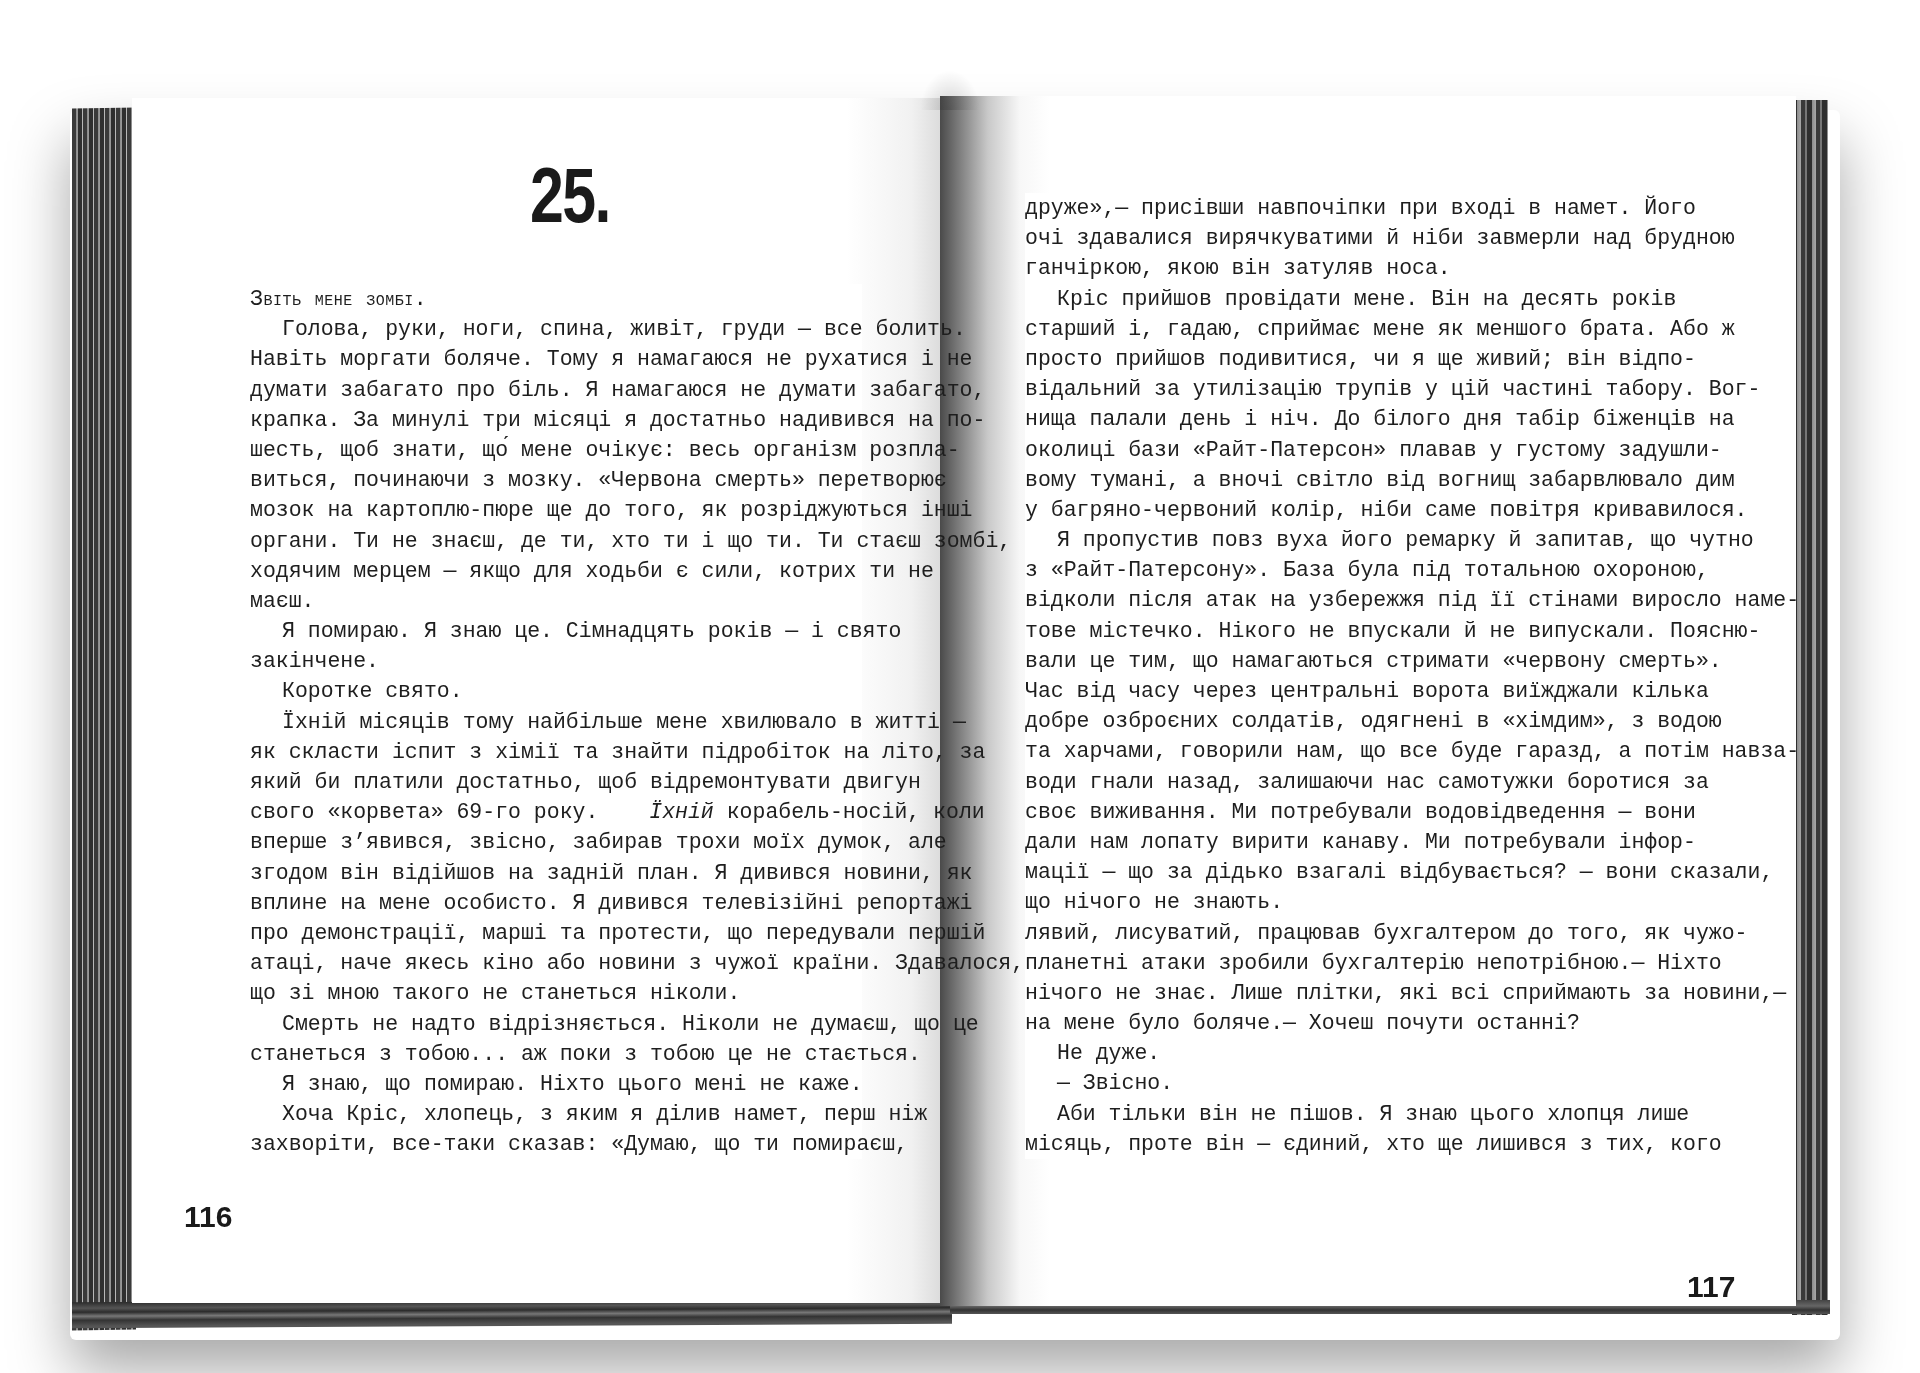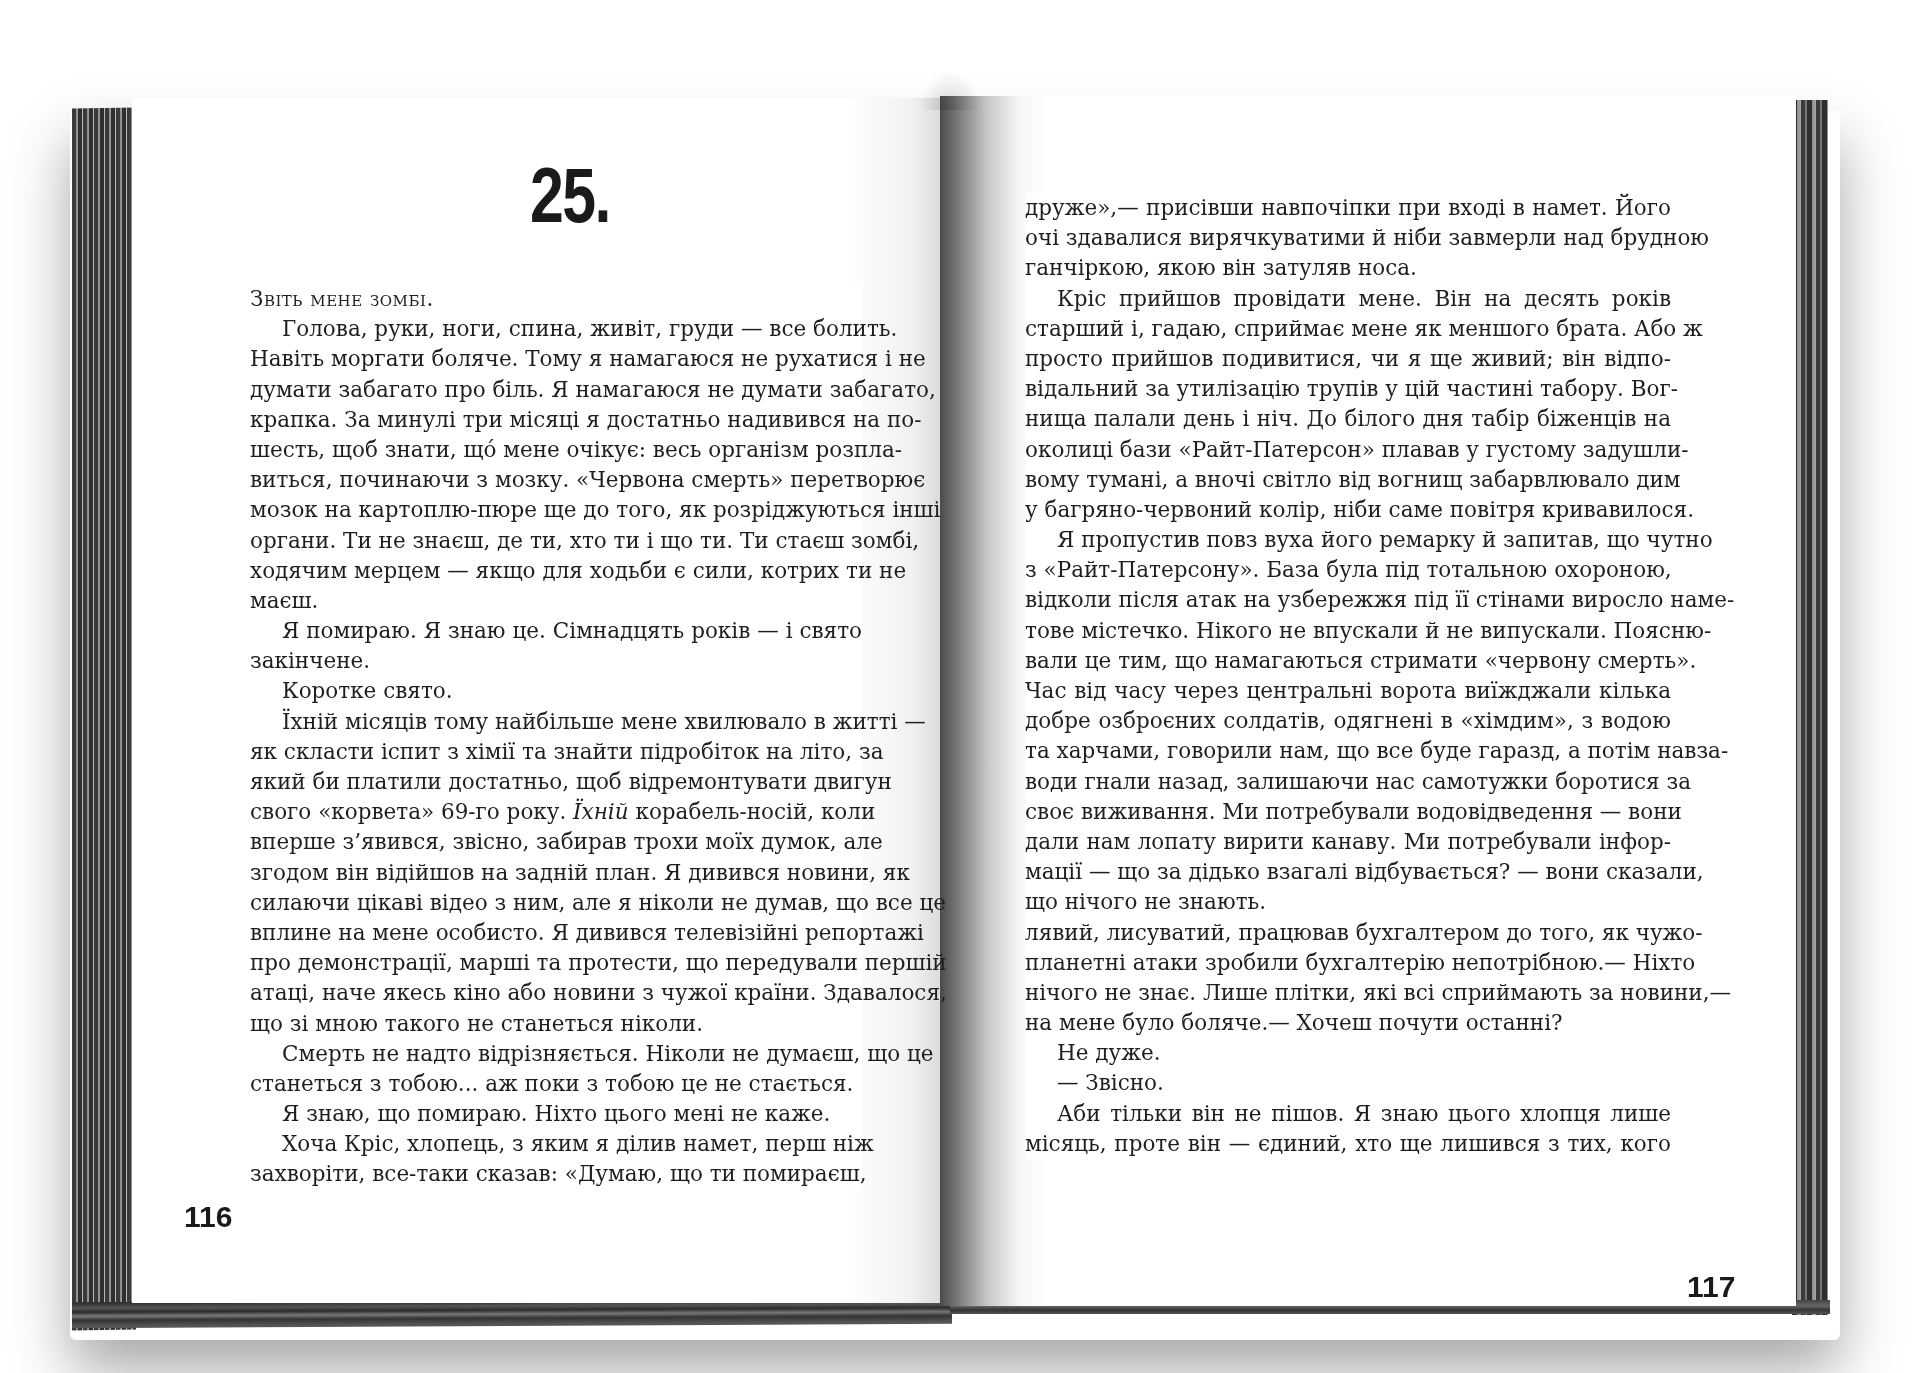--- a/index.html
+++ b/index.html
@@ -44,34 +44,35 @@
   }
   .chapter-title {
     position:absolute; left:380px; top:150px; width:380px; text-align:center;
     font-family: "Liberation Sans", "DejaVu Sans", sans-serif;
     font-weight:700; font-size:78px; letter-spacing:-2px; color:#1a1a1a;
     transform: scaleX(0.78);
   }
   .text-block {
     position:absolute; font-size:21.5px; line-height:30.2px;
     text-align:justify;
+    font-family:Liberation Mono, monospace;
   }
   .text-left { left:250px; top:284px; width:612px; }
   .text-right { left:1025px; top:193px; width:646px; }
   .line { display:block; white-space:nowrap; text-align:justify; text-align-last:justify; height:30.2px; }
   .line.last { text-align-last:left; }
   .line.indent { padding-left:32px; }
   .line.lead { font-variant: small-caps; letter-spacing:0.5px; }
   .page-number {
     position:absolute; font-family:"Liberation Sans","DejaVu Sans",sans-serif;
     font-weight:700; font-size:30px; color:#1a1a1a;
   }
   .pn-left { left:184px; top:1200px; }
   .pn-right { left:1687px; top:1258px;margin-top:12px; }
-  .italic { font-style:italic; }
+  .italic { font-style:italic;margin-left:38px; }
 </style>
 </head>
 <body>
 
 <div class="book-shadow"></div>
 <div class="edges-left"></div>
 <div class="edges-right"></div>
 <div class="edges-bottom-left"></div>
 <div class="edges-bottom-right"></div>
 
@@ -95,21 +96,20 @@
     <span class="line last">маєш.</span>
     <span class="line indent">Я помираю. Я знаю це. Сімнадцять років — і свято</span>
     <span class="line last">закінчене.</span>
     <span class="line indent last">Коротке свято.</span>
     <span class="line indent">Їхній місяців тому найбільше мене хвилювало в житті —</span>
     <span class="line ">як скласти іспит з хімії та знайти підробіток на літо, за</span>
     <span class="line ">який би платили достатньо, щоб відремонтувати двигун</span>
     <span class="line ">свого «корвета» 69-го року. <span class="italic">Їхній</span> корабель-носій, коли</span>
     <span class="line ">вперше з’явився, звісно, забирав трохи моїх думок, але</span>
     <span class="line ">згодом він відійшов на задній план. Я дивився новини, як</span>
-    <span class="line ">силаючи цікаві відео з ним, але я ніколи не думав, що все це</span>
     <span class="line ">вплине на мене особисто. Я дивився телевізійні репортажі</span>
     <span class="line ">про демонстрації, марші та протести, що передували першій</span>
     <span class="line ">атаці, наче якесь кіно або новини з чужої країни. Здавалося,</span>
     <span class="line last">що зі мною такого не станеться ніколи.</span>
     <span class="line indent">Смерть не надто відрізняється. Ніколи не думаєш, що це</span>
     <span class="line last">станеться з тобою... аж поки з тобою це не стається.</span>
     <span class="line indent last">Я знаю, що помираю. Ніхто цього мені не каже.</span>
     <span class="line indent">Хоча Кріс, хлопець, з яким я ділив намет, перш ніж</span>
     <span class="line ">захворіти, все-таки сказав: «Думаю, що ти помираєш,</span>
   </div>

